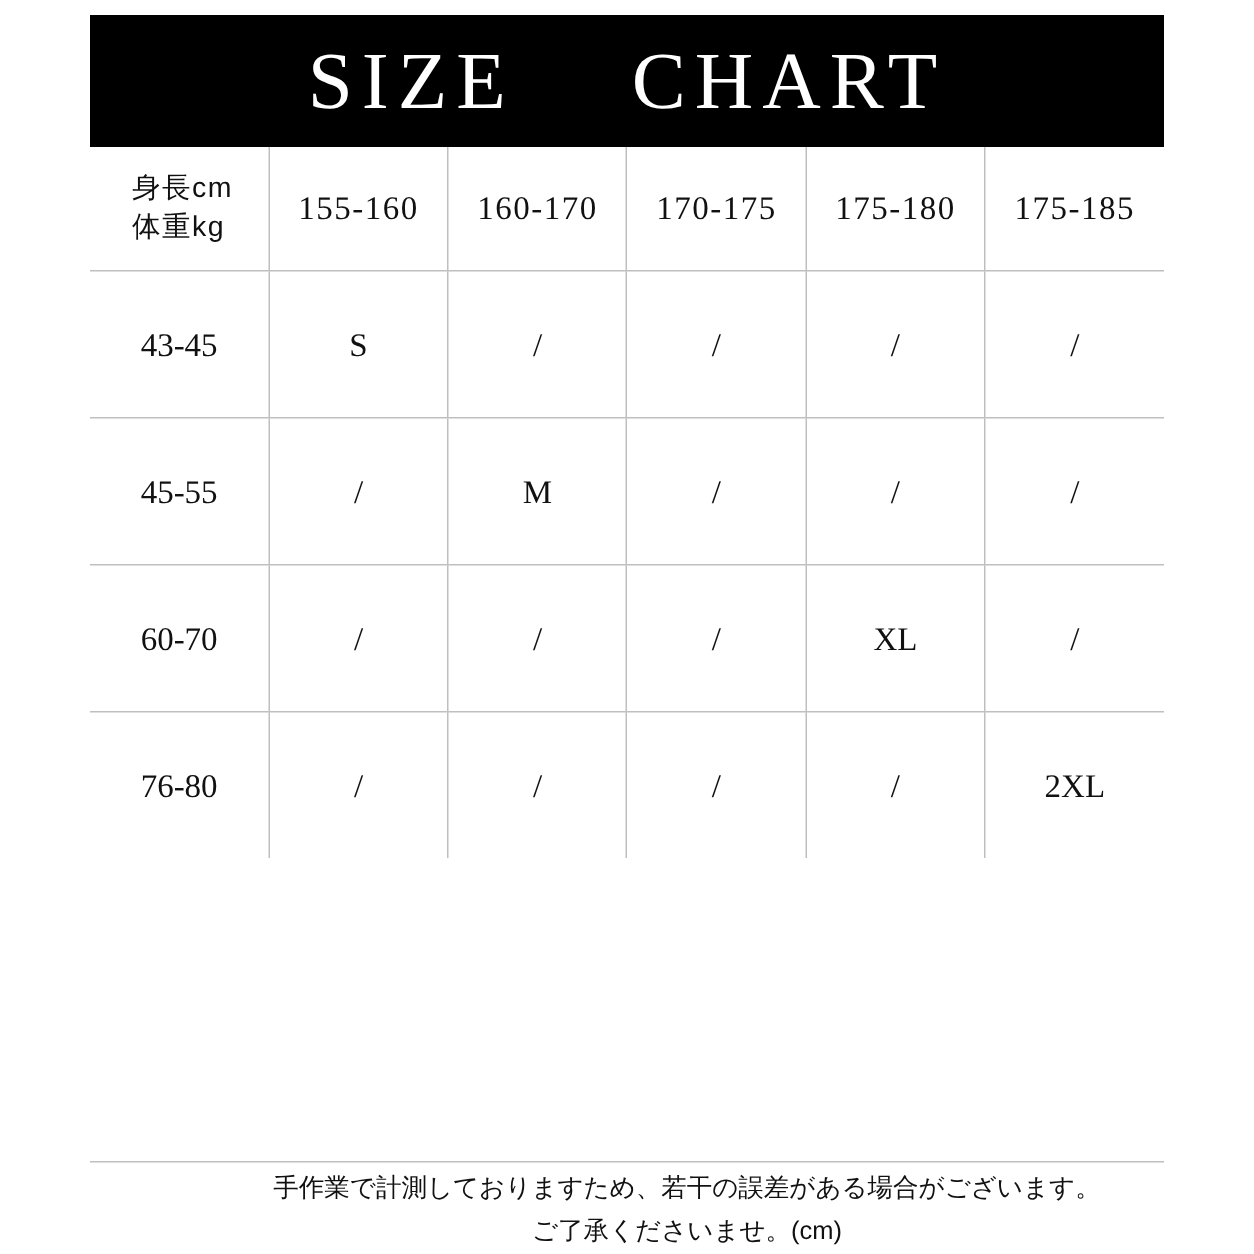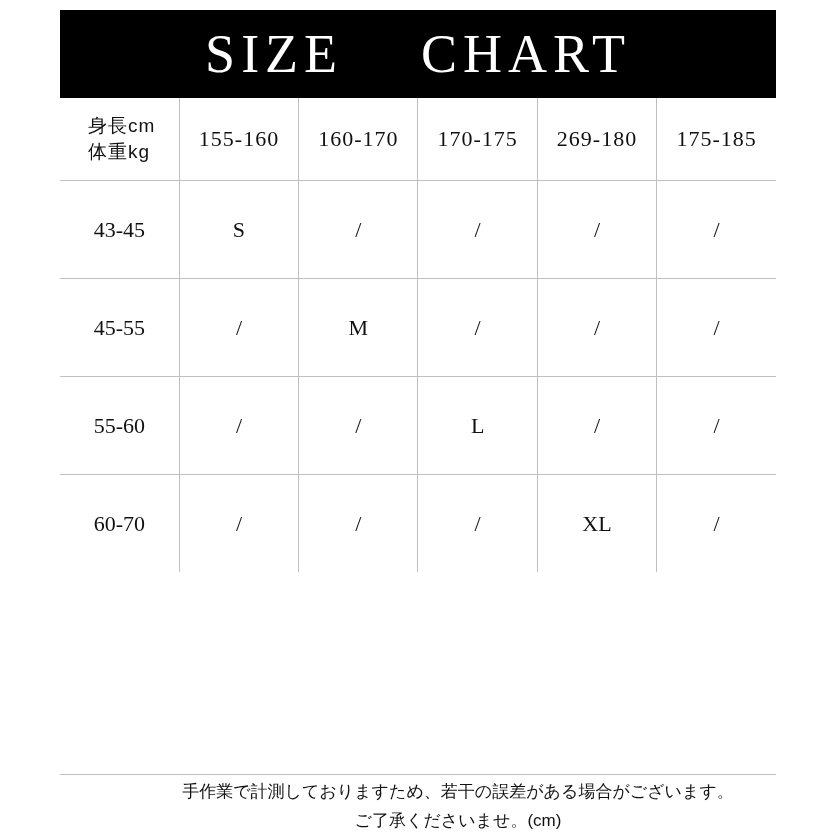--- a/index.html
+++ b/index.html
@@ -147,21 +147,21 @@
           <tr class="head-row">
         <td class="corner">
           <div class="corner-inner">
             <span>身長cm</span>
             <span>体重kg</span>
           </div>
         </td>
         <td class="col-label">155-160</td>
         <td class="col-label">160-170</td>
         <td class="col-label">170-175</td>
-        <td class="col-label">269-180</td>
+        <td class="col-label">175-180</td>
         <td class="col-label">175-185</td>
       </tr>
 
       <tr>
         <td class="row-label">43-45</td>
         <td class="cell-val">S</td>
         <td class="cell-val slash">/</td>
         <td class="cell-val slash">/</td>
         <td class="cell-val slash">/</td>
         <td class="cell-val slash">/</td>
@@ -169,39 +169,39 @@
 
       <tr>
         <td class="row-label">45-55</td>
         <td class="cell-val slash">/</td>
         <td class="cell-val">M</td>
         <td class="cell-val slash">/</td>
         <td class="cell-val slash">/</td>
         <td class="cell-val slash">/</td>
       </tr>
 
-      <tr>
-        <td class="row-label">55-60</td>
-        <td class="cell-val slash">/</td>
-        <td class="cell-val slash">/</td>
-        <td class="cell-val">L</td>
-        <td class="cell-val slash">/</td>
-        <td class="cell-val slash">/</td>
-      </tr>
 
       <tr>
         <td class="row-label">60-70</td>
         <td class="cell-val slash">/</td>
         <td class="cell-val slash">/</td>
         <td class="cell-val slash">/</td>
         <td class="cell-val">XL</td>
         <td class="cell-val slash">/</td>
       </tr>
 
 
+      <tr>
+        <td class="row-label">76-80</td>
+        <td class="cell-val slash">/</td>
+        <td class="cell-val slash">/</td>
+        <td class="cell-val slash">/</td>
+        <td class="cell-val slash">/</td>
+        <td class="cell-val">2XL</td>
+      </tr>
     </tbody>
       </table>
   </div>
 
   <div class="border-top-line"></div>
 
   <div class="footer">
     <div>手作業で計測しておりますため、若干の誤差がある場合がございます。</div>
     <div>ご了承くださいませ。(cm)</div>
   </div>

